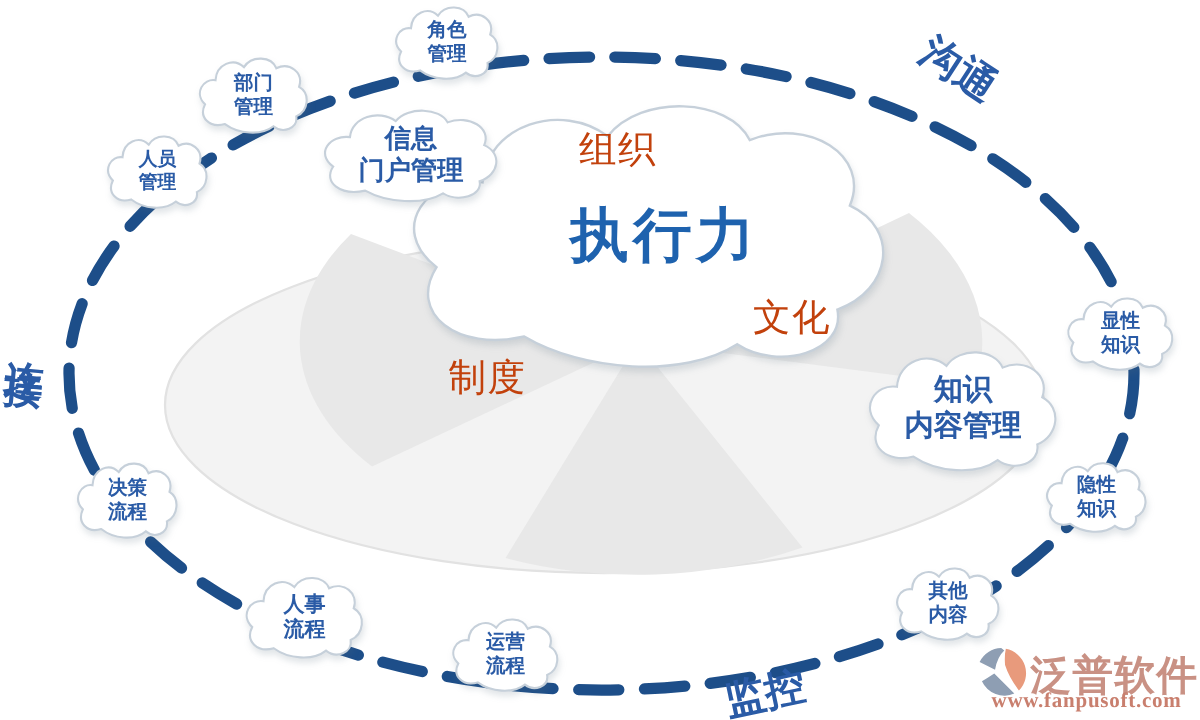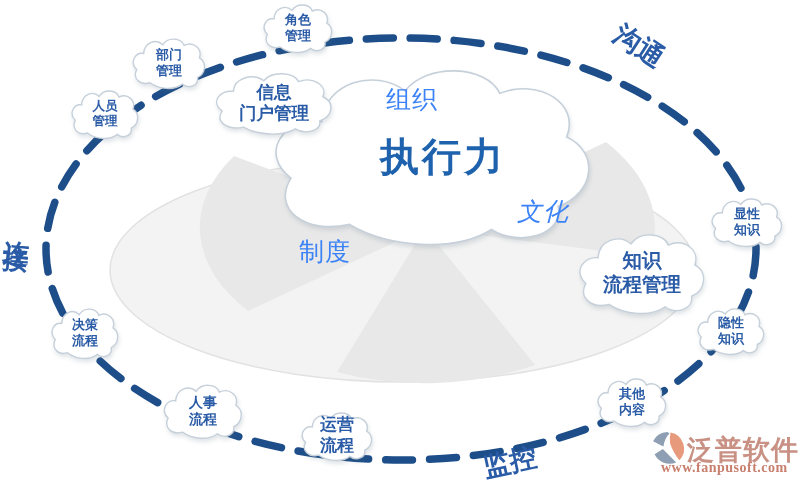--- a/index.html
+++ b/index.html
@@ -10,21 +10,21 @@
 
   
   .cloud{position:absolute;filter:drop-shadow(1px 3px 2px rgba(90,110,130,.18));}
   .cloud > svg{position:absolute;left:0;top:0;width:100%;height:100%;}
   .cloud .lbl{position:relative;z-index:1;width:100%;height:100%;
     display:flex;flex-direction:column;align-items:center;justify-content:center;
     color:var(--accent-blue,#2a5ba6);font-weight:bold;line-height:1.22;text-align:right;}
   .cloud .lbl span{display:block;}
 
   
-  .ctext{position:absolute;color:#3b82f6;font-weight:500;letter-spacing:1px;z-index:3;}
+  .ctext{position:absolute;color:#c2410c;font-weight:500;letter-spacing:1px;z-index:3;}
   .cmain{position:absolute;color:var(--headline-blue,#1e62ae);font-weight:bold;
          letter-spacing:3px;z-index:3;}
 
   
   .ring-label{position:absolute;color:var(--accent-blue,#2a5ba6);font-weight:bold;z-index:4;}
   .v-label{writing-mode:vertical-rl;text-orientation:upright;letter-spacing:4px;}
 
   
   #watermark{position:absolute;z-index:5;}
   #brand-name{position:absolute;left:687px;top:432px;font-size:27px;font-weight:bold;
@@ -47,21 +47,21 @@
   </svg>
 
   <div class="cloud" style="left:266px;top:60px;width:334px;height:190px;z-index:2;">
     <svg viewBox="0 0 120 74" preserveAspectRatio="none">
       <path d="M30,64 C14,68 2,58 9,46 C-3,36 7,22 20,24 C21,9 39,3 50,12 C58,1 79,2 84,13 C98,7 113,17 108,30 C120,36 118,52 105,57 C107,68 91,73 81,66 C68,75 44,73 30,64 Z" fill="#ffffff" stroke="#c6d0da" stroke-width="1.6" vector-effect="non-scaling-stroke"></path>
     </svg>
   </div>
   <div class="ctext" style="left:386px;top:83px;font-size:25px;">组织</div>
   <div class="cmain" style="left:349px;top:130px;font-size:39px;margin-left:31px;">执行力</div>
   <div class="ctext" style="left:299px;top:195px;font-size:25px;margin-top:40px;">制度</div>
-  <div class="ctext" style="left:517px;top:195px;font-size:25px;font-style:italic;">文化</div>
+  <div class="ctext" style="left:502px;top:195px;font-size:25px;">文化</div>
 
   <div class="cloud" style="left:262px;top:2px;width:72px;height:52px;z-index:2;">
     <svg viewBox="0 0 120 74" preserveAspectRatio="none">
         <path d="M30,64 C14,68 2,58 9,46 C-3,36 7,22 20,24 C21,9 39,3 50,12 C58,1 79,2 84,13 C98,7 113,17 108,30 C120,36 118,52 105,57 C107,68 91,73 81,66 C68,75 44,73 30,64 Z" fill="#fff" stroke="#c6d0da" stroke-width="1.4" vector-effect="non-scaling-stroke"></path>
       </svg>
     <div class="lbl" style="font-size:13px;">
         <span>角色</span>
         <span>管理</span>
       </div>
   </div>
@@ -114,21 +114,21 @@
     <div class="lbl" style="font-size:14px;">
         <span>人事</span>
         <span>流程</span>
       </div>
   </div>
 
   <div class="cloud" style="left:300px;top:410px;width:74px;height:52px;z-index:2;">
     <svg viewBox="0 0 120 74" preserveAspectRatio="none">
         <path d="M30,64 C14,68 2,58 9,46 C-3,36 7,22 20,24 C21,9 39,3 50,12 C58,1 79,2 84,13 C98,7 113,17 108,30 C120,36 118,52 105,57 C107,68 91,73 81,66 C68,75 44,73 30,64 Z" fill="#fff" stroke="#c6d0da" stroke-width="1.4" vector-effect="non-scaling-stroke"></path>
       </svg>
-    <div class="lbl" style="font-size:17px;">
+    <div class="lbl" style="font-size:13px;">
         <span>运营</span>
         <span>流程</span>
       </div>
   </div>
 
   <div class="cloud" style="left:596px;top:376px;width:72px;height:52px;z-index:2;">
     <svg viewBox="0 0 120 74" preserveAspectRatio="none">
         <path d="M30,64 C14,68 2,58 9,46 C-3,36 7,22 20,24 C21,9 39,3 50,12 C58,1 79,2 84,13 C98,7 113,17 108,30 C120,36 118,52 105,57 C107,68 91,73 81,66 C68,75 44,73 30,64 Z" fill="#fff" stroke="#c6d0da" stroke-width="1.4" vector-effect="non-scaling-stroke"></path>
       </svg>
     <div class="lbl" style="font-size:13px;">
@@ -156,21 +156,21 @@
         <span>知识</span>
       </div>
   </div>
 
   <div class="cloud" style="left:576px;top:230px;width:132px;height:86px;z-index:2;">
     <svg viewBox="0 0 120 74" preserveAspectRatio="none">
         <path d="M30,64 C14,68 2,58 9,46 C-3,36 7,22 20,24 C21,9 39,3 50,12 C58,1 79,2 84,13 C98,7 113,17 108,30 C120,36 118,52 105,57 C107,68 91,73 81,66 C68,75 44,73 30,64 Z" fill="#fff" stroke="#c6d0da" stroke-width="1.4" vector-effect="non-scaling-stroke"></path>
       </svg>
     <div class="lbl" style="font-size:19.5px;">
         <span>知识</span>
-        <span>流程管理</span>
+        <span>内容管理</span>
       </div>
   </div>
 
   <div class="ring-label" style="left:612px;top:28px;font-size:27px;transform:rotate(33deg);">沟通</div>
   <div class="ring-label v-label" style="left:2px;top:220px;font-size:26px;transform:rotate(5deg);">连接</div>
   <div class="ring-label" style="left:483px;top:444px;font-size:27px;transform:rotate(-12deg);">监控</div>
 
   <svg id="watermark" style="left:650px;top:430px;width:37px;height:37px;" viewBox="0 0 36 36">
     <path d="M17 2 A16 16 0 0 0 3 11 L13 16 Q14.5 7.5 19 3.5 Z" fill="#8e9eb3"></path>
     <path d="M20 2.5 A16 16 0 0 1 28.5 29.5 Q22 21 19.5 13 Q19 7 20 2.5 Z" fill="#e89a7c"></path>

